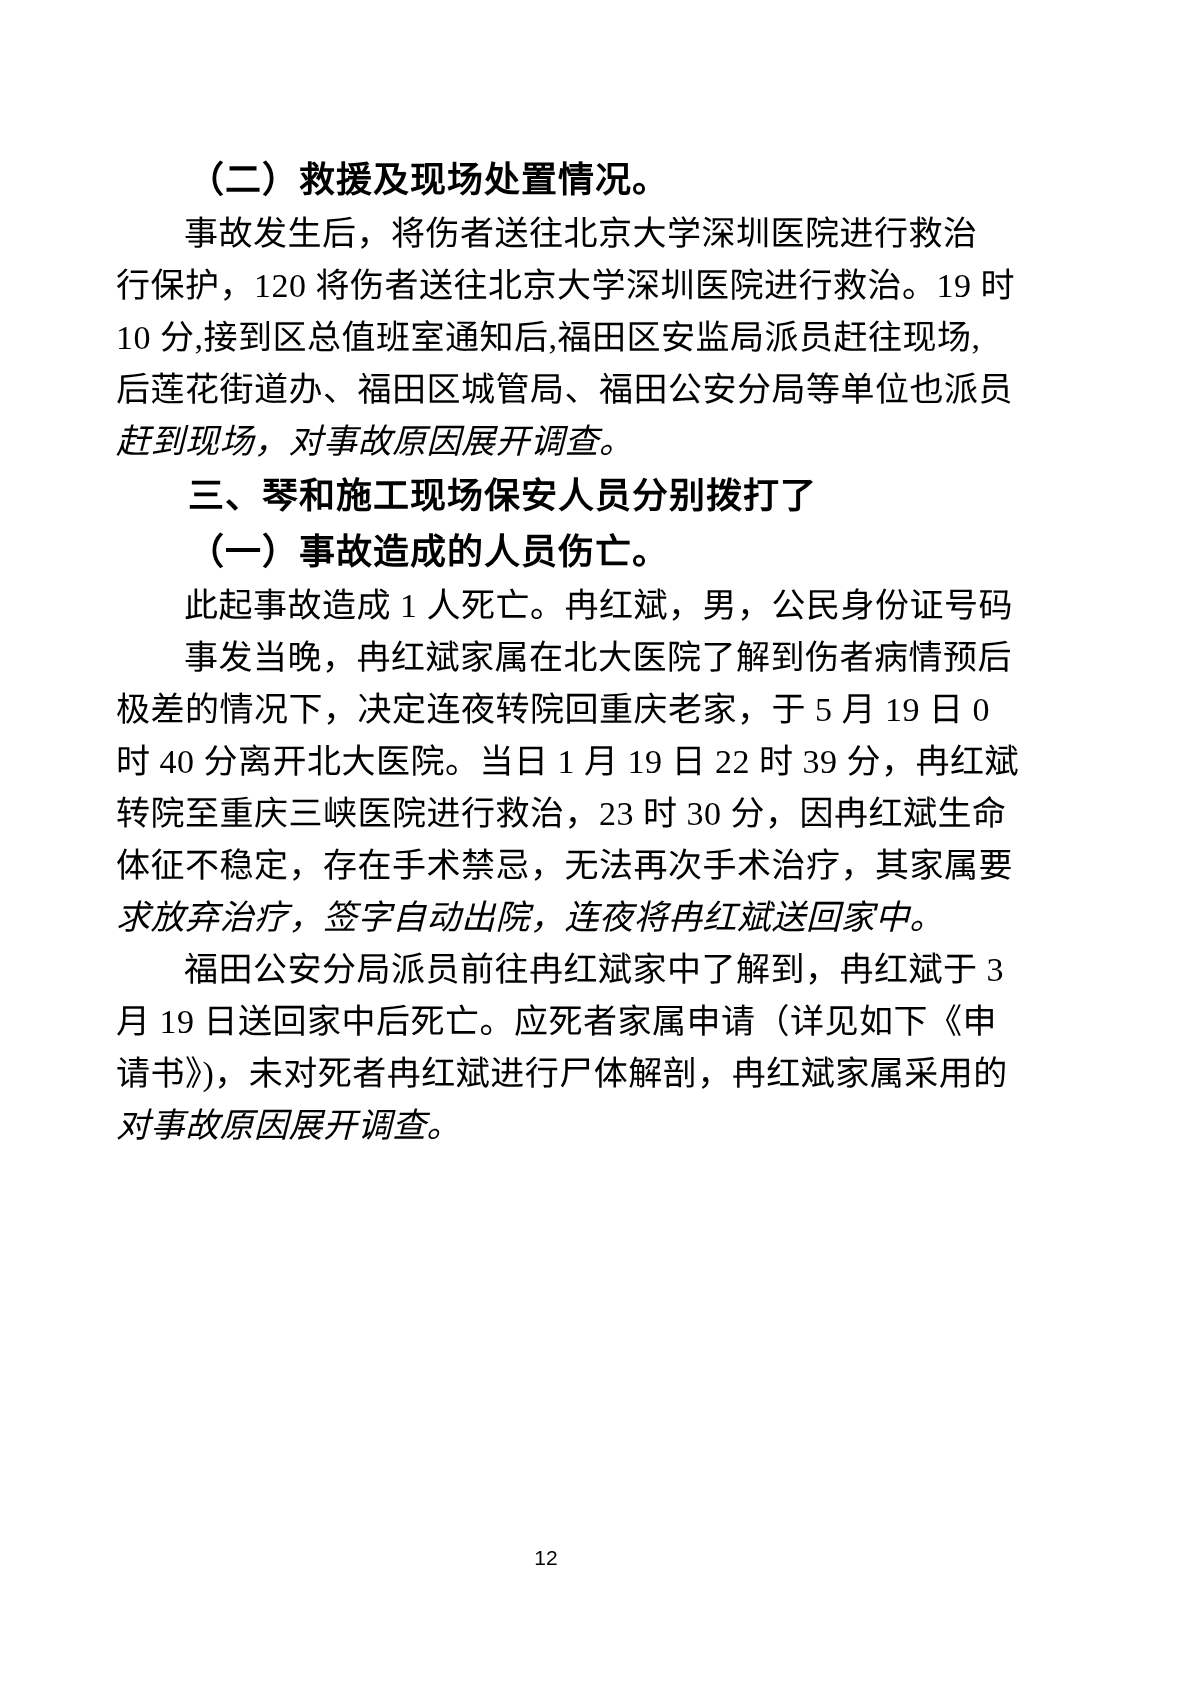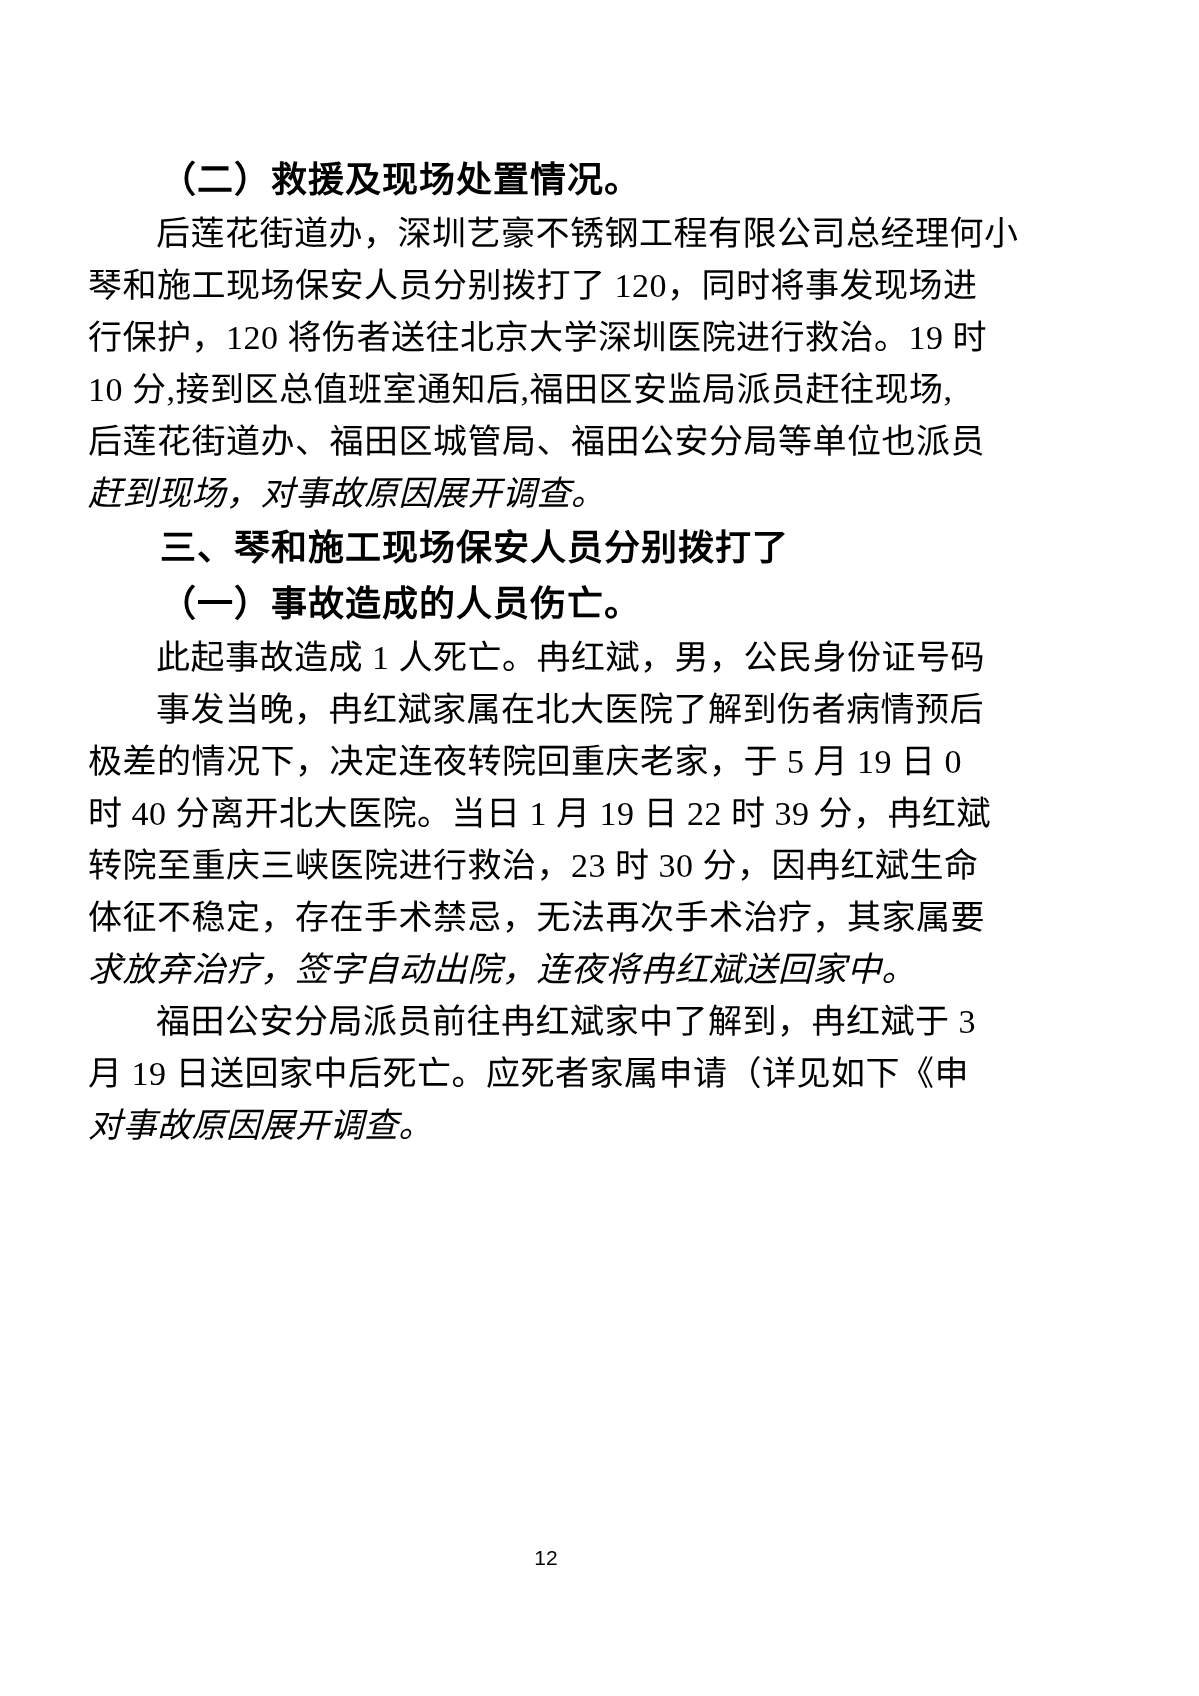--- a/index.html
+++ b/index.html
@@ -8,21 +8,21 @@
     background: #ffffff;
   }
   .page {
     position: relative;
     width: 1199px;
     height: 1696px;
     margin: 0 auto;
     background: #ffffff;
     color: #000000;
     box-sizing: border-box;
-    padding: 152px 186px 0 88px;
+    padding: 152px 186px 0 116px;
     overflow: hidden;
     font-family: "Liberation Serif", "DejaVu Serif", serif;
   }
   .content {
     width: 845px;
   }
   
   .heading {
     font-family: "Liberation Sans", "DejaVu Sans", sans-serif;
     font-weight: 700;
@@ -66,22 +66,21 @@
     color: #000000;
   }
 </style>
 </head>
 <body>
 
 <div class="page">
   <main class="content">
       <div class="heading heading-sub">（二）救援及现场处置情况。</div>
       <div class="para">
-        <div class="line first">后莲花街道办，深圳艺豪不锈钢工程有限公司总经理何小</div>
-        <div class="line">琴和施工现场保安人员分别拨打了 120，同时将事发现场进</div>
+        <div class="line first">事故发生后，将伤者送往北京大学深圳医院进行救治</div>
         <div class="line">行保护，120 将伤者送往北京大学深圳医院进行救治。19 时</div>
         <div class="line">10 分,接到区总值班室通知后,福田区安监局派员赶往现场,</div>
         <div class="line">后莲花街道办、福田区城管局、福田公安分局等单位也派员</div>
         <div class="line last">赶到现场，对事故原因展开调查。</div>
       </div>
       <div class="heading heading-main">三、琴和施工现场保安人员分别拨打了</div>
       <div class="heading heading-sub">（一）事故造成的人员伤亡。</div>
       <div class="para">
         <div class="line first">此起事故造成 1 人死亡。冉红斌，男，公民身份证号码</div>
       </div>
@@ -89,19 +88,20 @@
         <div class="line first">事发当晚，冉红斌家属在北大医院了解到伤者病情预后</div>
         <div class="line">极差的情况下，决定连夜转院回重庆老家，于 5 月 19 日 0</div>
         <div class="line">时 40 分离开北大医院。当日 1 月 19 日 22 时 39 分，冉红斌</div>
         <div class="line">转院至重庆三峡医院进行救治，23 时 30 分，因冉红斌生命</div>
         <div class="line">体征不稳定，存在手术禁忌，无法再次手术治疗，其家属要</div>
         <div class="line last">求放弃治疗，签字自动出院，连夜将冉红斌送回家中。</div>
       </div>
       <div class="para">
         <div class="line first">福田公安分局派员前往冉红斌家中了解到，冉红斌于 3</div>
         <div class="line">月 19 日送回家中后死亡。应死者家属申请（详见如下《申</div>
+        <div class="line">请书》)，未对死者冉红斌进行尸体解剖，冉红斌家属采用的</div>
         <div class="line last">对事故原因展开调查。</div>
       </div>
     </main>
   <footer class="page-footer">
     <span class="page-number">12</span>
   </footer>
 </div>
 
 </body></html>

